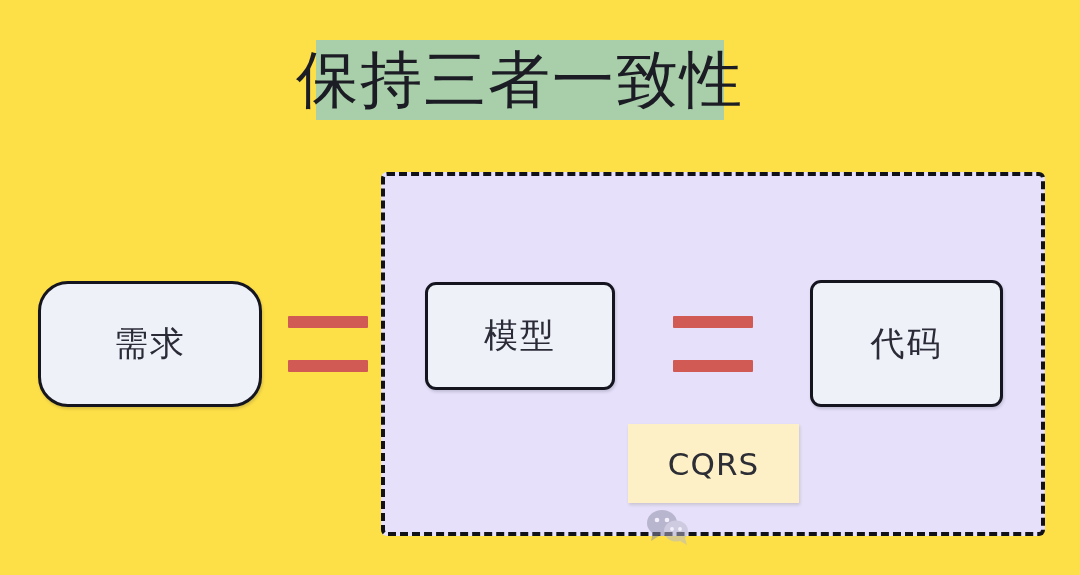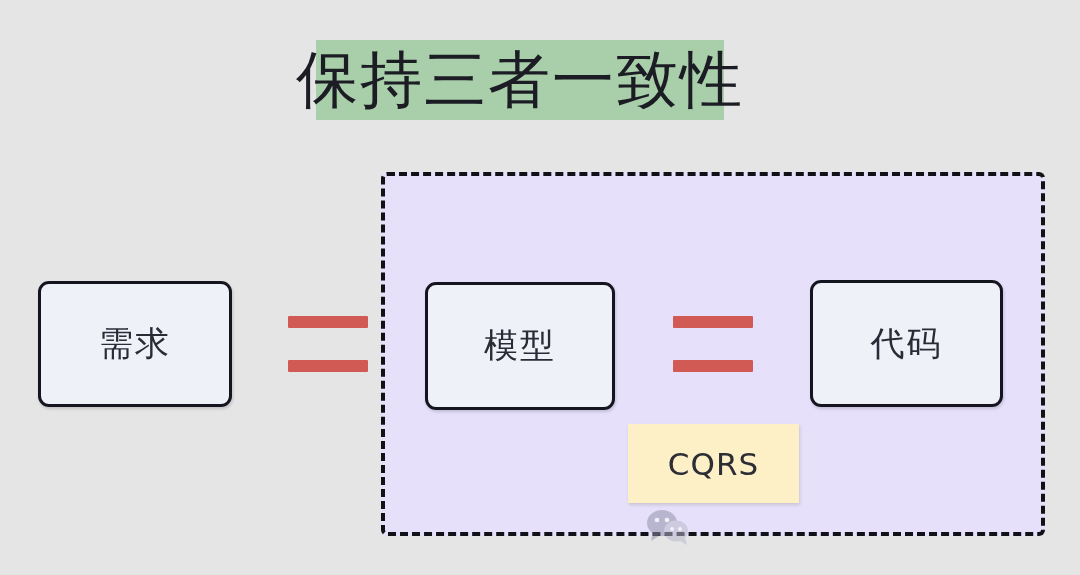--- a/index.html
+++ b/index.html
@@ -11,21 +11,21 @@
     height: 575px;
     background: #ffffff;
     font-family: "Liberation Sans", "DejaVu Sans", sans-serif;
     overflow: hidden;
   }
 
   #canvas {
     position: relative;
     width: 1080px;
     height: 575px;
-    background: #e5e5e5;
+    background: #fde047;
   }
 
   
   .title-wrap {
     position: absolute;
     left: 316px;
     top: 40px;
     width: 408px;
     height: 80px;
     display: flex;
@@ -72,28 +72,29 @@
     font-size: 34px;
     color: #2b2b38;
     font-family: "DejaVu Sans", "Liberation Sans", sans-serif;
     letter-spacing: 2px;
     white-space: nowrap;
   }
 
   #box-requirement {
     left: 38px;
     top: 281px;
-    width: 194px;
+    width: 224px;
     height: 126px;
+    border-radius: 30px;
   }
   #box-model {
     left: 425px;
     top: 282px;
     width: 190px;
-    height: 128px;
+    height: 108px;
   }
   #box-code {
     left: 810px;
     top: 280px;
     width: 193px;
     height: 127px;
   }
 
   
   .equals {

